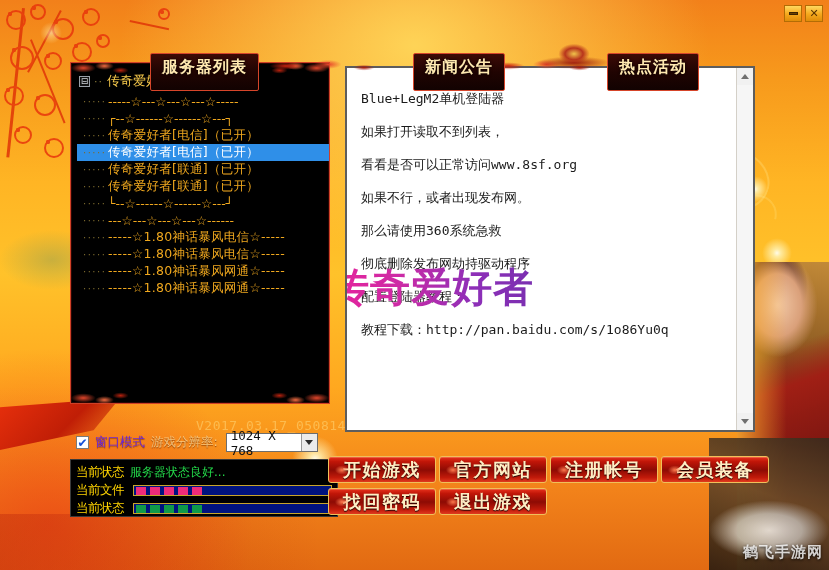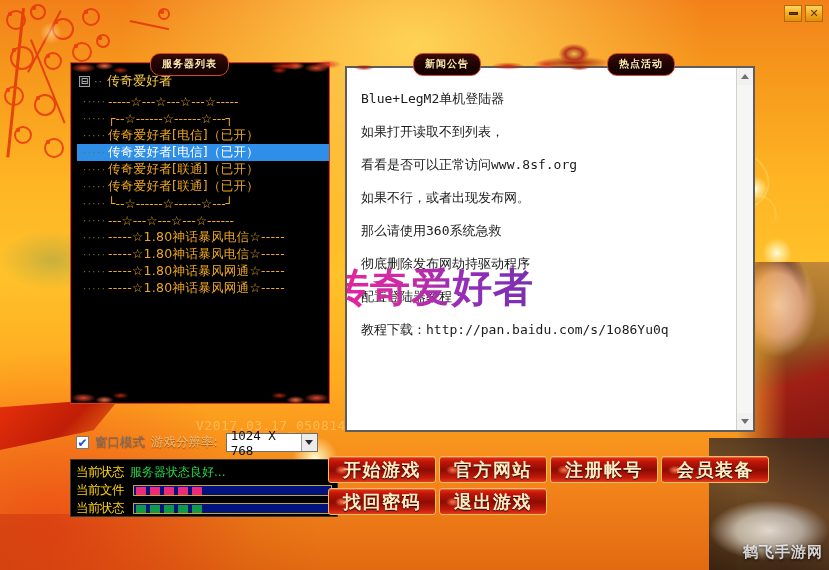--- a/index.html
+++ b/index.html
@@ -88,25 +88,25 @@
     cursor: pointer;
   }
   .win-btn span { display:block; color:#5a3300; font-size:11px; line-height:1; font-weight:bold; }
   .win-btn .min-bar { width:9px; height:3px; background:#6b4000; border:1px solid #3d2400; }
 
   
   .tab {
     position: absolute; z-index: 25;
     background: linear-gradient(180deg, #3d0b06 0%, #200402 50%, #120201 100%);
     border: 1px solid #d6452a;
-    border-radius: 10px;
+    border-radius: 2px;
     color: #ffe9b0;
-    font-size: 10px; font-weight: bold;
+    font-size: 16px; font-weight: bold;
     letter-spacing: 1px;
-    padding: 3px 11px 4px;
+    padding: 3px 11px 12px;
     text-shadow: 0 0 3px rgba(0,0,0,.9);
     white-space: nowrap;
     cursor: pointer;
   }
   #tab-server { left: 150px; top: 53px; }
   #tab-news   { left: 413px; top: 53px; }
   #tab-hot    { left: 607px; top: 53px; }
 
   
   .flourish {
@@ -252,21 +252,21 @@
     z-index: 20;
   }
   .checkbox {
     width: 13px; height: 13px; background: #fff;
     border: 1px solid #7a7a7a;
     display: flex; align-items: center; justify-content: center;
     cursor: pointer;
   }
   .checkbox .tick { color: #1450d8; font-size: 12px; line-height: 1; font-weight: bold; }
   .opt-label {
-    color: #737373; font-size: 12.5px;
+    color: #6d28d9; font-size: 12.5px;
     text-shadow: 0 1px 1px rgba(140,60,0,.9);
     white-space: nowrap;
   }
   .opt-label.dim { color: rgba(255,225,160,.72); }
   .res-select {
     margin-left: 2px;
     width: 92px; height: 19px;
     background: #fff; border: 1px solid #6d6d6d;
     display: flex; align-items: center; justify-content: space-between;
     padding: 0 0 0 4px;

